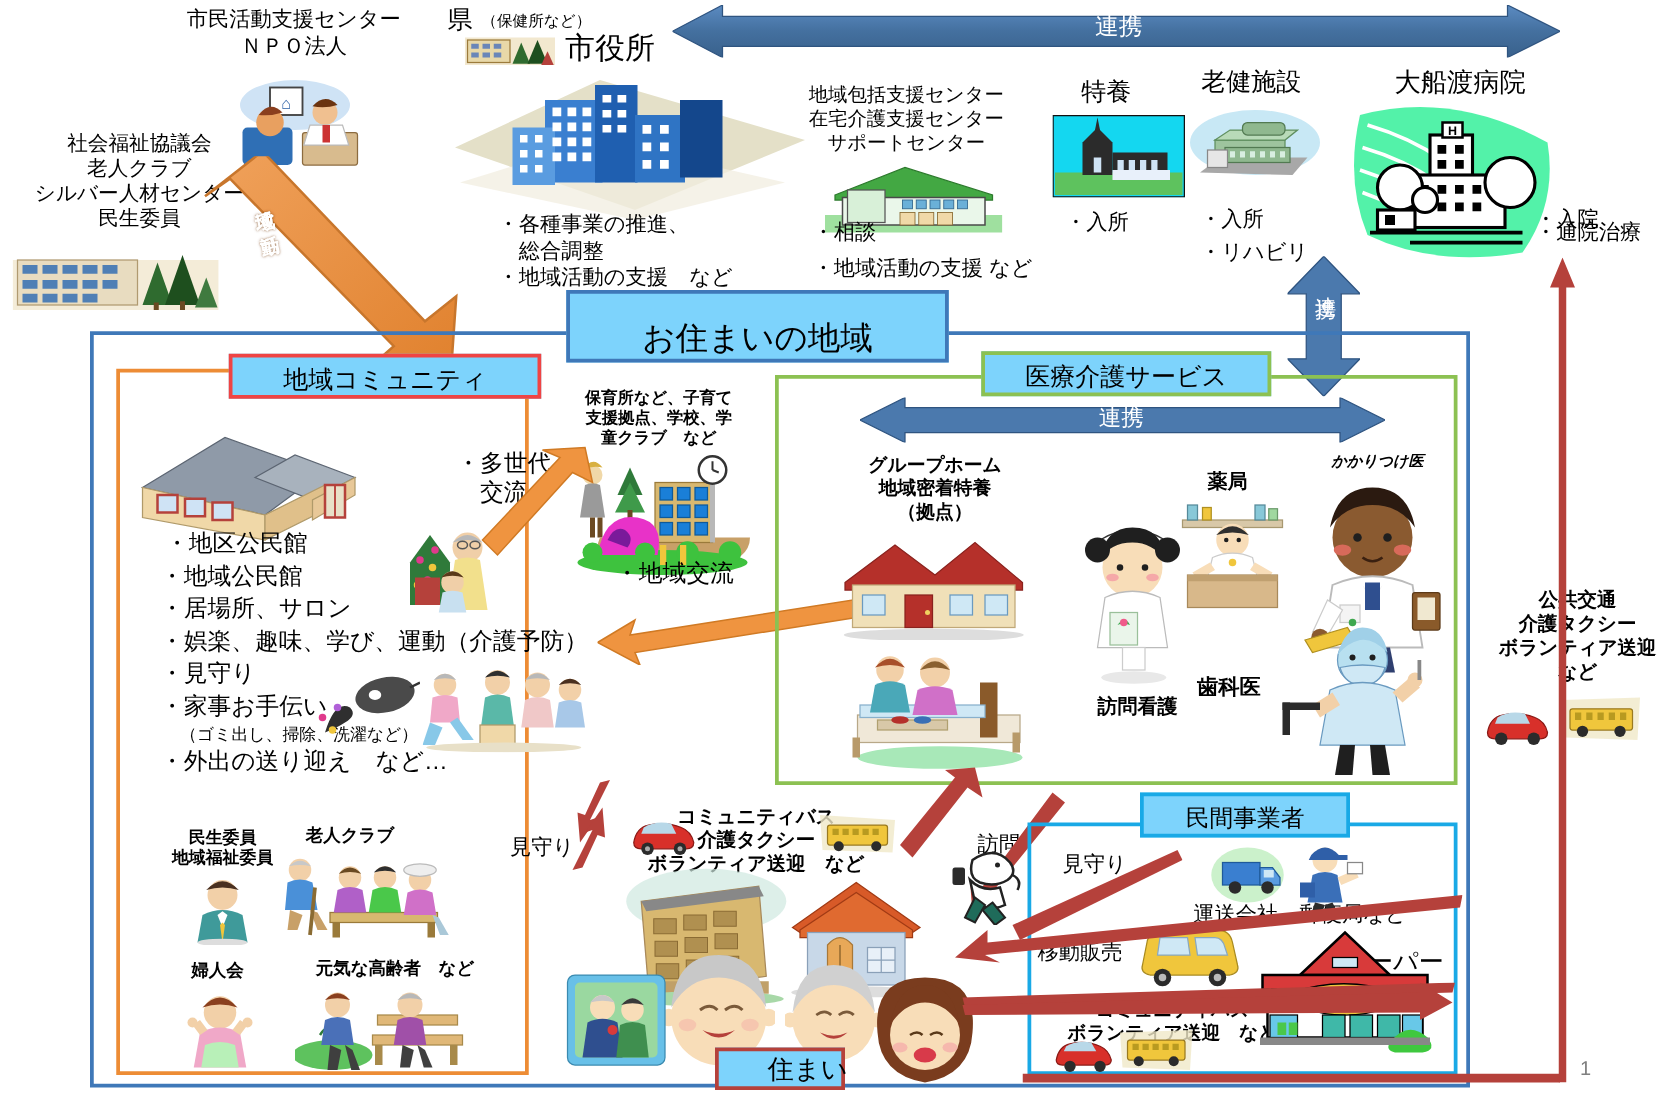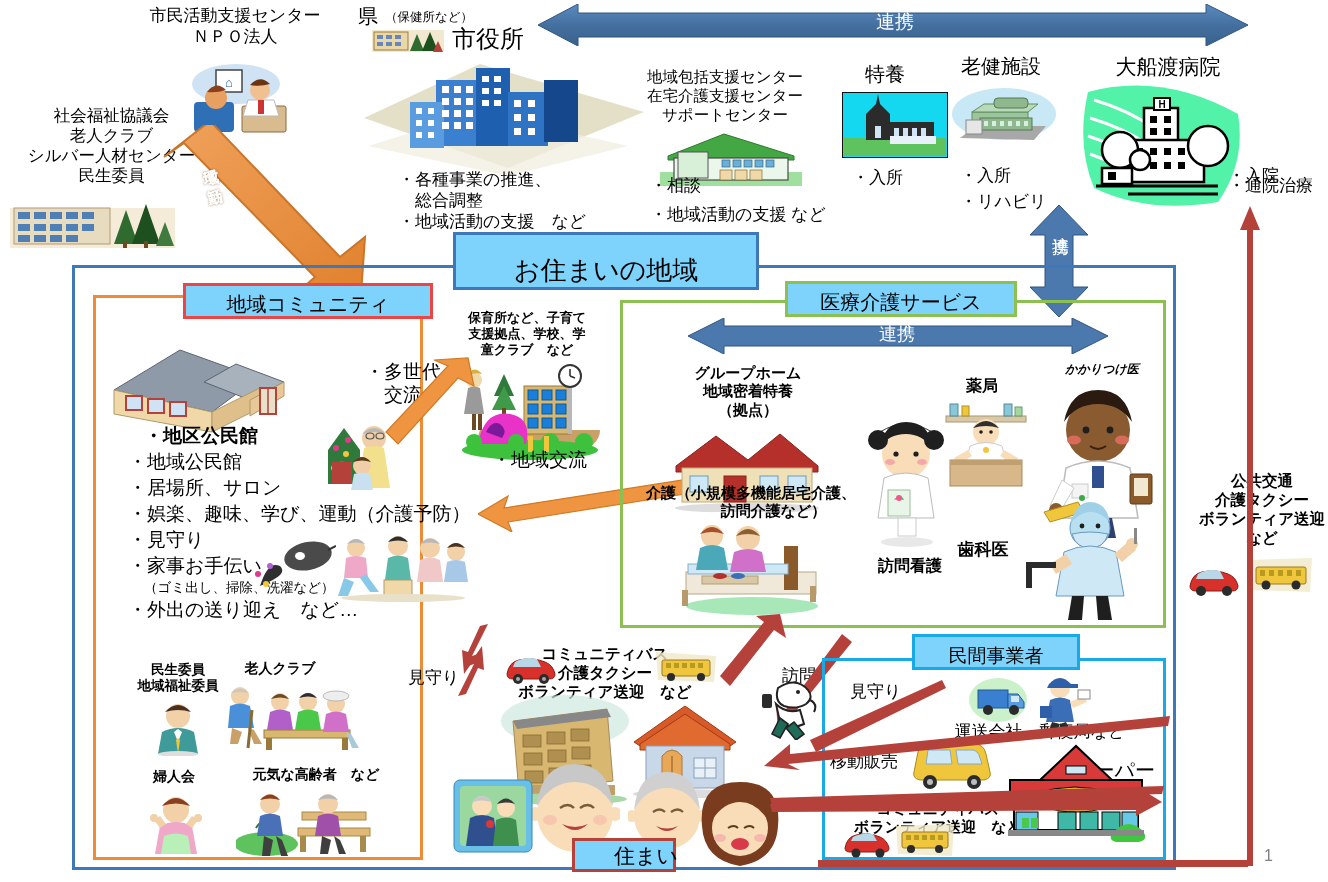--- a/index.html
+++ b/index.html
@@ -328,21 +328,21 @@
       <g fill="#cfe3f5" stroke="#b5413b" stroke-width="2">
         <rect x="18" y="58" width="16" height="14"></rect>
           <rect x="40" y="61" width="16" height="14"></rect>
         <rect x="62" y="64" width="16" height="14"></rect>
       </g>
       <rect x="152" y="50" width="16" height="26" fill="#e8e0c8" stroke="#b5413b" stroke-width="2"></rect>
       <line x1="160" y1="50" x2="160" y2="76" stroke="#b5413b" stroke-width="1.5"></line>
     </svg>
   </div>
 
-  <div class="abs txt lft" style="left:144px;top:424px;font-size:19px;font-weight:bold;">・地区公民館</div>
+  <div class="abs txt lft" style="left:132px;top:424px;font-size:19px;">・地区公民館</div>
   <div class="abs txt lft" style="left:128px;top:450px;font-size:19px;">・地域公民館</div>
   <div class="abs txt lft" style="left:128px;top:476px;font-size:19px;">・居場所、サロン</div>
   <div class="abs txt lft" style="left:128px;top:502px;font-size:19px;">・娯楽、趣味、学び、運動（介護予防）</div>
   <div class="abs txt lft" style="left:128px;top:528px;font-size:19px;">・見守り</div>
   <div class="abs txt lft" style="left:128px;top:554px;font-size:19px;">・家事お手伝い</div>
   <div class="abs txt lft" style="left:144px;top:580px;font-size:13.5px;">（ゴミ出し、掃除、洗濯など）</div>
   <div class="abs txt lft" style="left:128px;top:598px;font-size:19px;">・外出の送り迎え　など…</div>
 
 
   <div class="abs txt lft" style="left:365px;top:360px;font-size:19px;">・多世代
@@ -559,22 +559,20 @@
       <rect x="10" y="38" width="130" height="34" fill="#f0e0b8" stroke="#c0a878"></rect>
       <rect x="52" y="46" width="22" height="26" fill="#b5302a" stroke="#8a221e"></rect>
       <circle cx="70" cy="60" r="2" fill="#f0d060"></circle>
       <rect x="18" y="46" width="18" height="16" fill="#cfe8f5" stroke="#6a9ac0"></rect>
       <rect x="88" y="46" width="18" height="16" fill="#cfe8f5" stroke="#6a9ac0"></rect>
       <rect x="116" y="46" width="18" height="16" fill="#cfe8f5" stroke="#6a9ac0"></rect>
       <ellipse cx="75" cy="78" rx="72" ry="5" fill="#ddd"></ellipse>
     </svg>
   </div>
 
-  <div class="abs txt ctr" style="left:626px;top:484px;width:250px;font-size:15px;font-weight:bold;">介護（小規模多機能居宅介護、
-　　　訪問介護など）</div>
 
   <div class="art" style="left:672px;top:520px;width:160px;height:96px;">
     <svg width="160" height="96" viewBox="0 0 160 96">
       <ellipse cx="80" cy="86" rx="66" ry="9" fill="#a8e8b8"></ellipse>
       <rect x="14" y="52" width="130" height="22" fill="#f0e8d8" stroke="#b8a888"></rect>
       <rect x="112" y="26" width="14" height="44" fill="#8a5a2a"></rect>
       <rect x="16" y="44" width="100" height="10" fill="#cfe8f5" stroke="#88b0cc"></rect>
       <rect x="10" y="70" width="6" height="16" fill="#b89a6a"></rect>
       <rect x="138" y="66" width="6" height="16" fill="#b89a6a"></rect>
       <circle cx="40" cy="16" r="11" fill="#f2d0a8"></circle>

